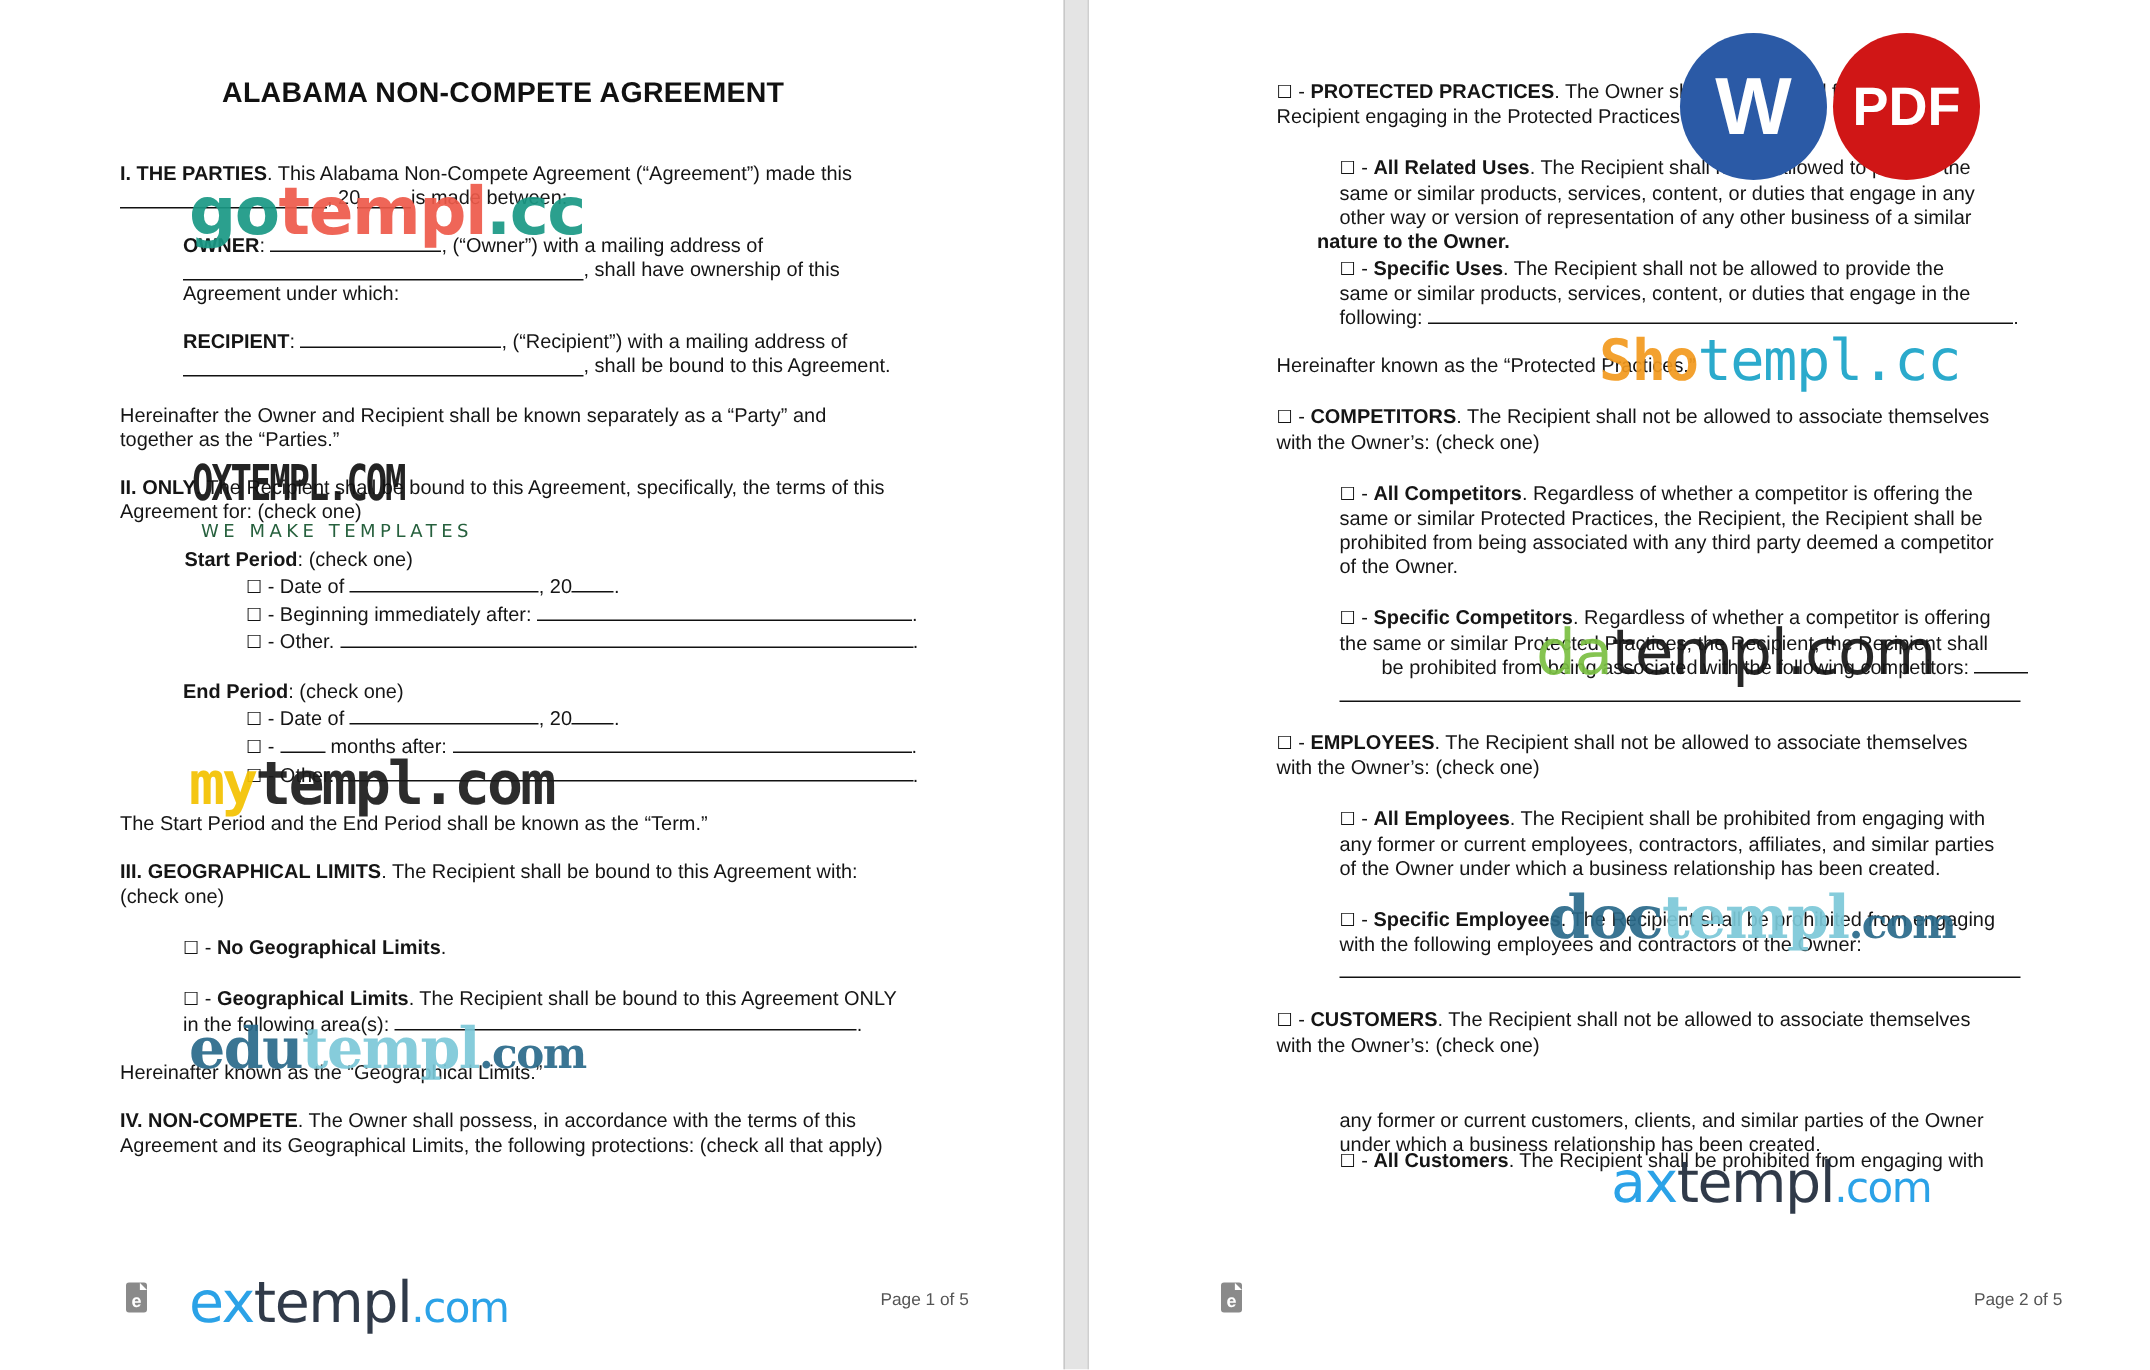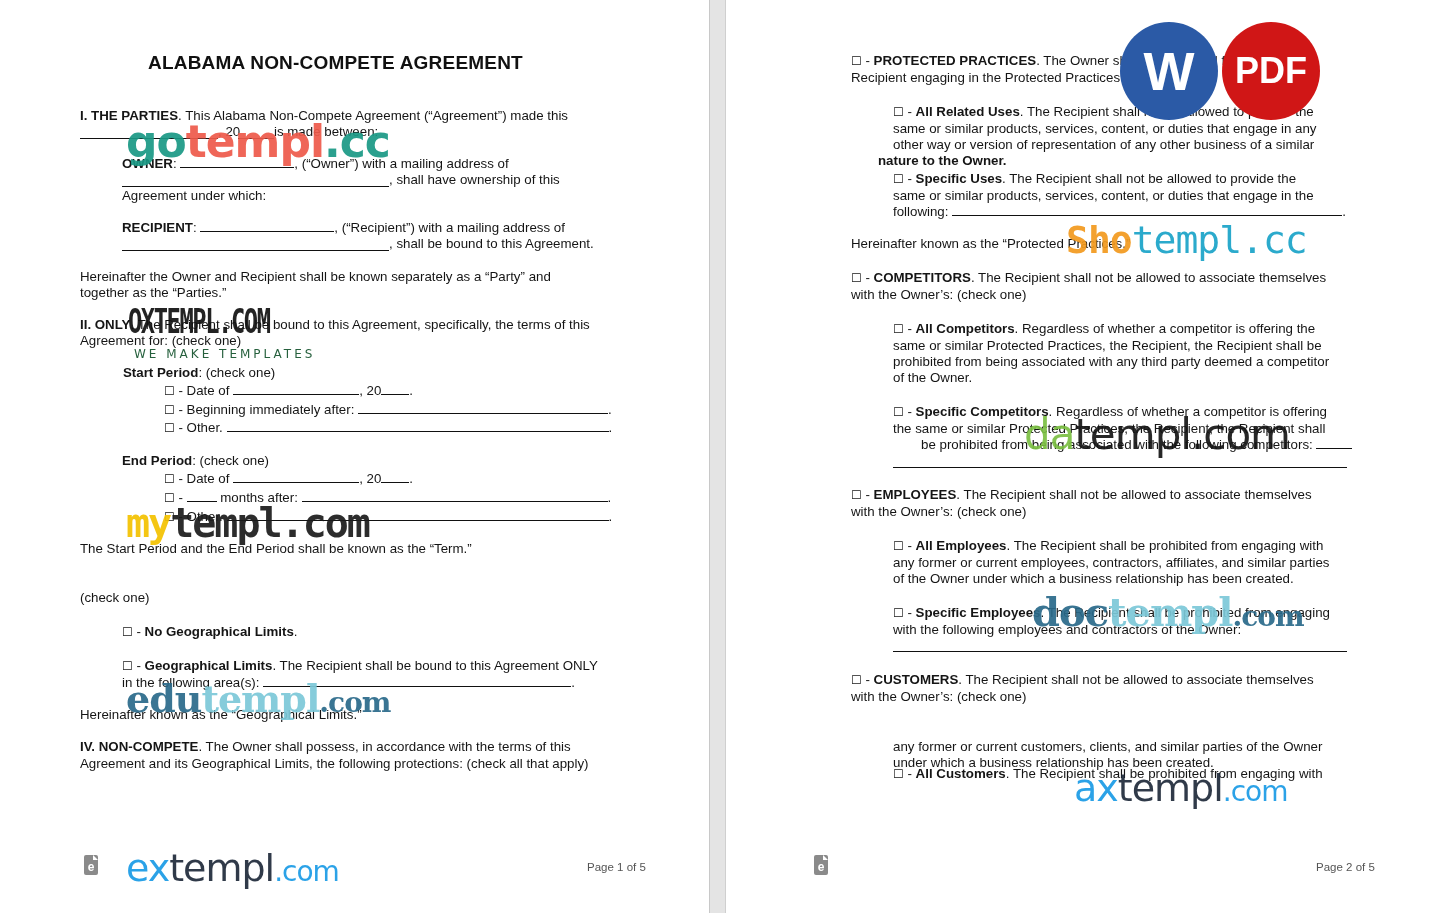--- a/index.html
+++ b/index.html
@@ -85,20 +85,23 @@
     <span class="box">☐</span><span> - Date of </span><span class="ul" style="width:126px;"></span><span>, 20</span><span class="ul" style="width:28px;"></span><span>.</span>
   </div>
   <div class="t" style="left:164px;top:490px;">
     <span class="box">☐</span><span> - </span><span class="ul" style="width:30px;"></span><span> months after: </span><span class="ul" style="width:306px;"></span><span>.</span>
   </div>
   <div class="t" style="left:164px;top:509px;">
     <span class="box">☐</span><span> - Other. </span><span class="ul" style="width:382px;"></span><span>.</span>
   </div>
   <div class="t" style="left:80px;top:541px;"><span>The Start Period and the End Period shall be known as the “Term.”</span></div>
 
+  <div class="t" style="left:80px;top:573px;">
+    <span class="b">III. GEOGRAPHICAL LIMITS</span><span>. The Recipient shall be bound to this Agreement with:</span>
+  </div>
   <div class="t" style="left:80px;top:590px;"><span>(check one)</span></div>
   <div class="t" style="left:122px;top:624px;">
     <span class="box">☐</span> - <span class="b">No Geographical Limits</span>.
   </div>
   <div class="t" style="left:122px;top:658px;">
     <span class="box">☐</span> - <span class="b">Geographical Limits</span><span>. The Recipient shall be bound to this Agreement ONLY</span>
   </div>
   <div class="t" style="left:122px;top:675px;">
     <span>in the following area(s): </span><span class="ul" style="width:308px;"></span>.
   </div>

